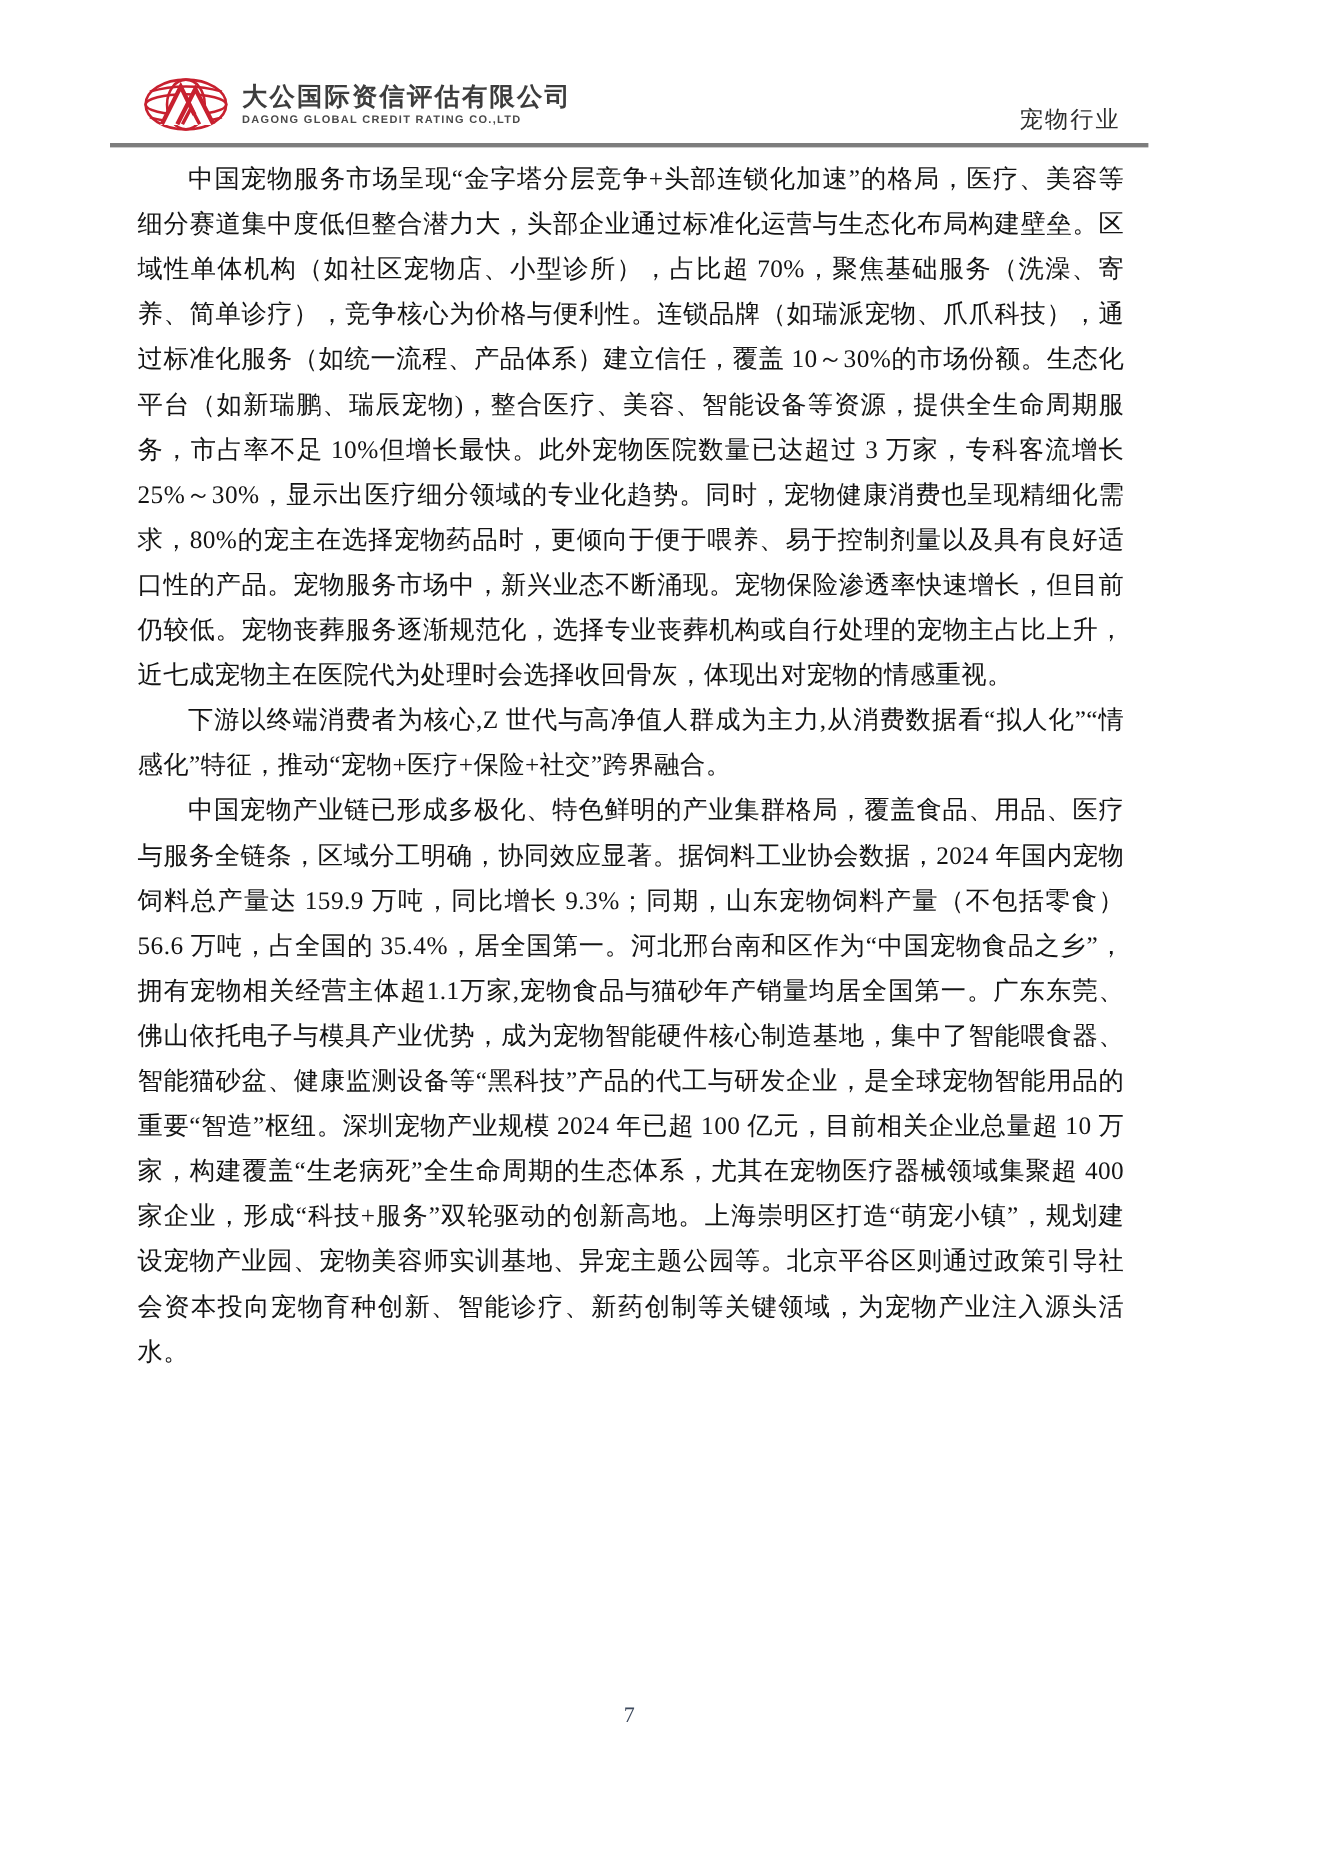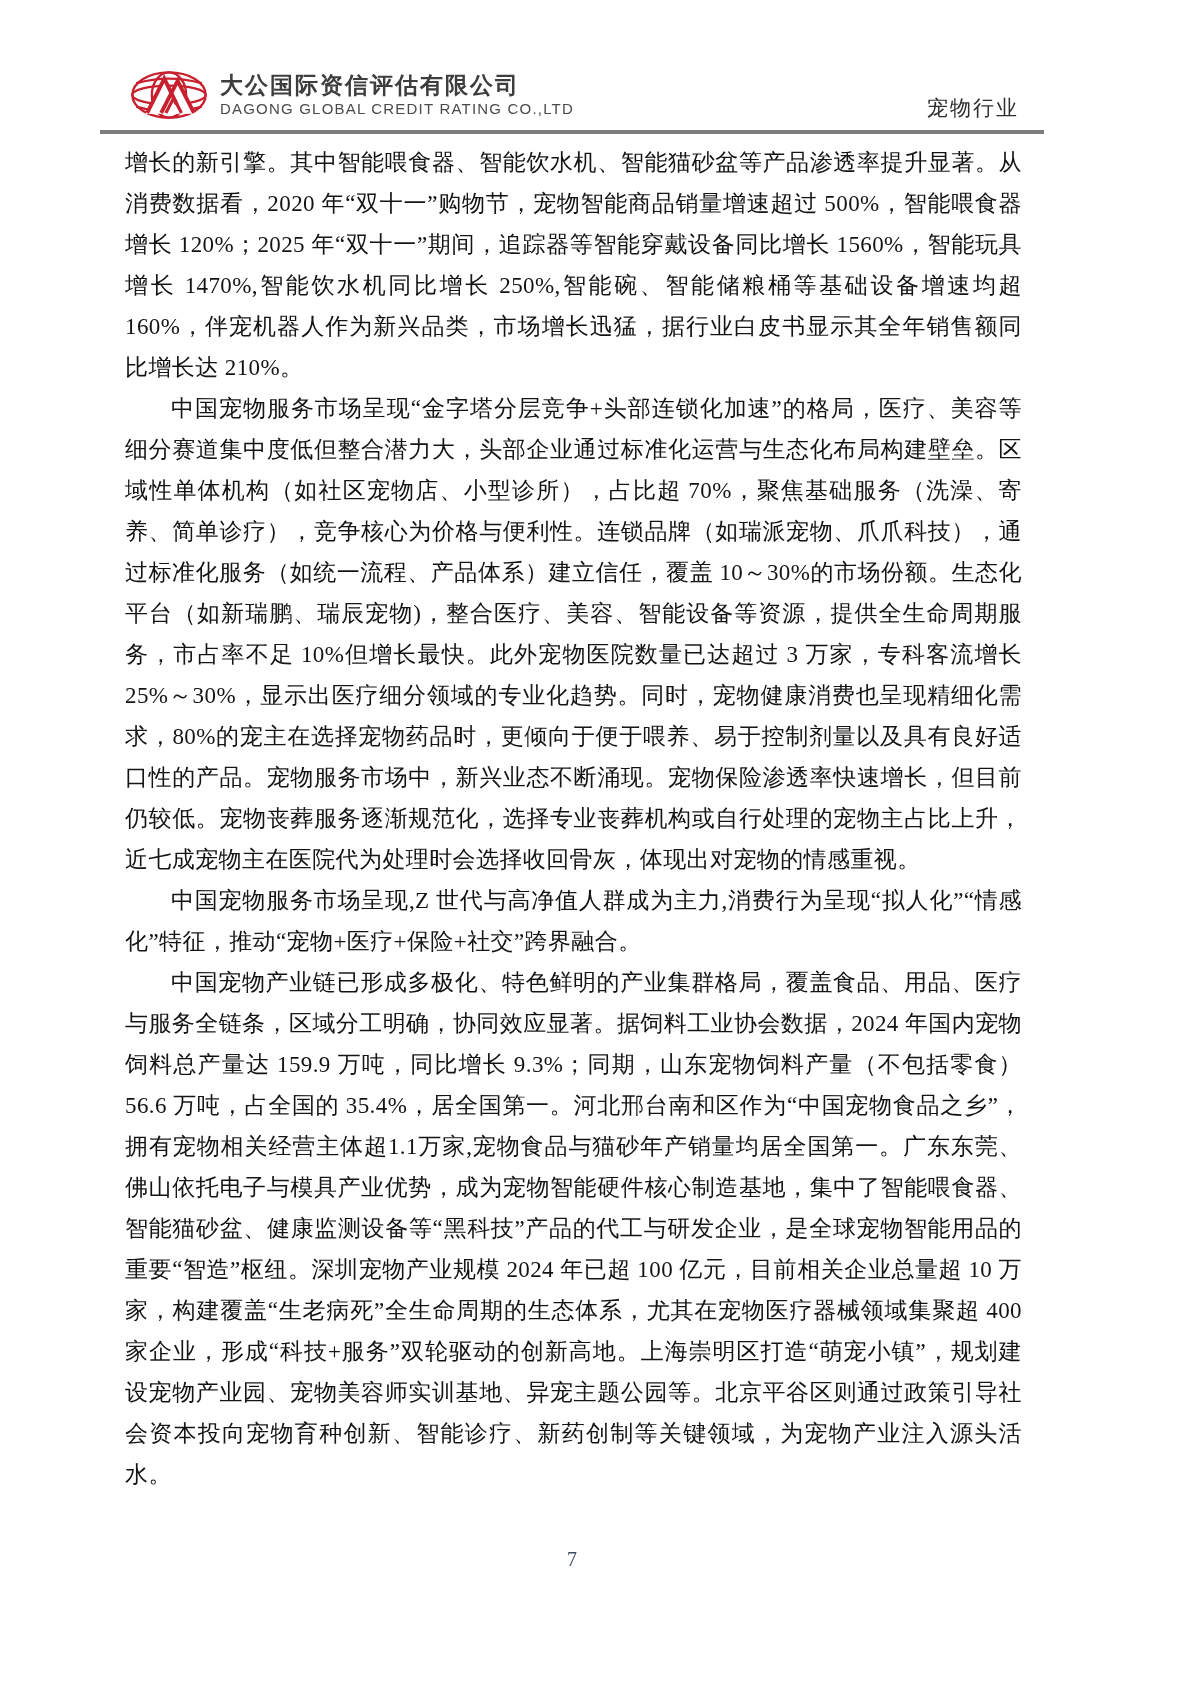--- a/index.html
+++ b/index.html
@@ -33,22 +33,22 @@
   .brand-names{display:flex;flex-direction:column;line-height:1.1;}
   .brand-cn{
     font-family:"Liberation Sans","DejaVu Sans",sans-serif;
     font-weight:bold;
     font-size:23px;
     letter-spacing:2px;
     color:#3d3d3d;
   }
   .brand-en{
     font-family:"Liberation Sans","DejaVu Sans",sans-serif;
-    font-weight:normal;
-    font-size:15px;
+    font-weight:bold;
+    font-size:10px;
     letter-spacing:1.2px;
     color:#4a4a4a;
     margin-top:3px;
   }
   .doc-label{
     position:absolute;
     right:25px;bottom:8px;
     font-size:21px;
     color:#2e2e2e;
     letter-spacing:2px;
@@ -109,23 +109,22 @@
       </span>
       <span class="brand-names">
         <span class="brand-cn">大公国际资信评估有限公司</span>
         <span class="brand-en">DAGONG GLOBAL CREDIT RATING CO.,LTD</span>
       </span>
     </div>
     <div class="doc-label">宠物行业</div>
   </div>
 
   <div class="content">
-    <p class="para">增长的新引擎。其中智能喂食器、智能饮水机、智能猫砂盆等产品渗透率提升显著。从消费数据看，2020 年“双十一”购物节，宠物智能商品销量增速超过 500%，智能喂食器增长 120%；2025 年“双十一”期间，追踪器等智能穿戴设备同比增长 1560%，智能玩具增长 1470%,智能饮水机同比增长 250%,智能碗、智能储粮桶等基础设备增速均超 160%，伴宠机器人作为新兴品类，市场增长迅猛，据行业白皮书显示其全年销售额同比增长达 210%。</p>
     <p class="para indent">中国宠物服务市场呈现“金字塔分层竞争+头部连锁化加速”的格局，医疗、美容等细分赛道集中度低但整合潜力大，头部企业通过标准化运营与生态化布局构建壁垒。区域性单体机构（如社区宠物店、小型诊所），占比超 70%，聚焦基础服务（洗澡、寄养、简单诊疗），竞争核心为价格与便利性。连锁品牌（如瑞派宠物、爪爪科技），通过标准化服务（如统一流程、产品体系）建立信任，覆盖 10～30%的市场份额。生态化平台（如新瑞鹏、瑞辰宠物)，整合医疗、美容、智能设备等资源，提供全生命周期服务，市占率不足 10%但增长最快。此外宠物医院数量已达超过 3 万家，专科客流增长 25%～30%，显示出医疗细分领域的专业化趋势。同时，宠物健康消费也呈现精细化需求，80%的宠主在选择宠物药品时，更倾向于便于喂养、易于控制剂量以及具有良好适口性的产品。宠物服务市场中，新兴业态不断涌现。宠物保险渗透率快速增长，但目前仍较低。宠物丧葬服务逐渐规范化，选择专业丧葬机构或自行处理的宠物主占比上升，近七成宠物主在医院代为处理时会选择收回骨灰，体现出对宠物的情感重视。</p>
-    <p class="para indent">中国宠物服务市场呈现,Z 世代与高净值人群成为主力,消费行为呈现“拟人化”“情感化”特征，推动“宠物+医疗+保险+社交”跨界融合。</p>
+    <p class="para indent">下游以终端消费者为核心,Z 世代与高净值人群成为主力,从消费数据看“拟人化”“情感化”特征，推动“宠物+医疗+保险+社交”跨界融合。</p>
     <p class="para indent">中国宠物产业链已形成多极化、特色鲜明的产业集群格局，覆盖食品、用品、医疗与服务全链条，区域分工明确，协同效应显著。据饲料工业协会数据，2024 年国内宠物饲料总产量达 159.9 万吨，同比增长 9.3%；同期，山东宠物饲料产量（不包括零食）56.6 万吨，占全国的 35.4%，居全国第一。河北邢台南和区作为“中国宠物食品之乡”，拥有宠物相关经营主体超1.1万家,宠物食品与猫砂年产销量均居全国第一。广东东莞、佛山依托电子与模具产业优势，成为宠物智能硬件核心制造基地，集中了智能喂食器、智能猫砂盆、健康监测设备等“黑科技”产品的代工与研发企业，是全球宠物智能用品的重要“智造”枢纽。深圳宠物产业规模 2024 年已超 100 亿元，目前相关企业总量超 10 万家，构建覆盖“生老病死”全生命周期的生态体系，尤其在宠物医疗器械领域集聚超 400 家企业，形成“科技+服务”双轮驱动的创新高地。上海崇明区打造“萌宠小镇”，规划建设宠物产业园、宠物美容师实训基地、异宠主题公园等。北京平谷区则通过政策引导社会资本投向宠物育种创新、智能诊疗、新药创制等关键领域，为宠物产业注入源头活水。</p>
   </div>
 
   <div class="footer">
     <span class="page-number">7</span>
   </div>
 
 </div>
 
 </body></html>

